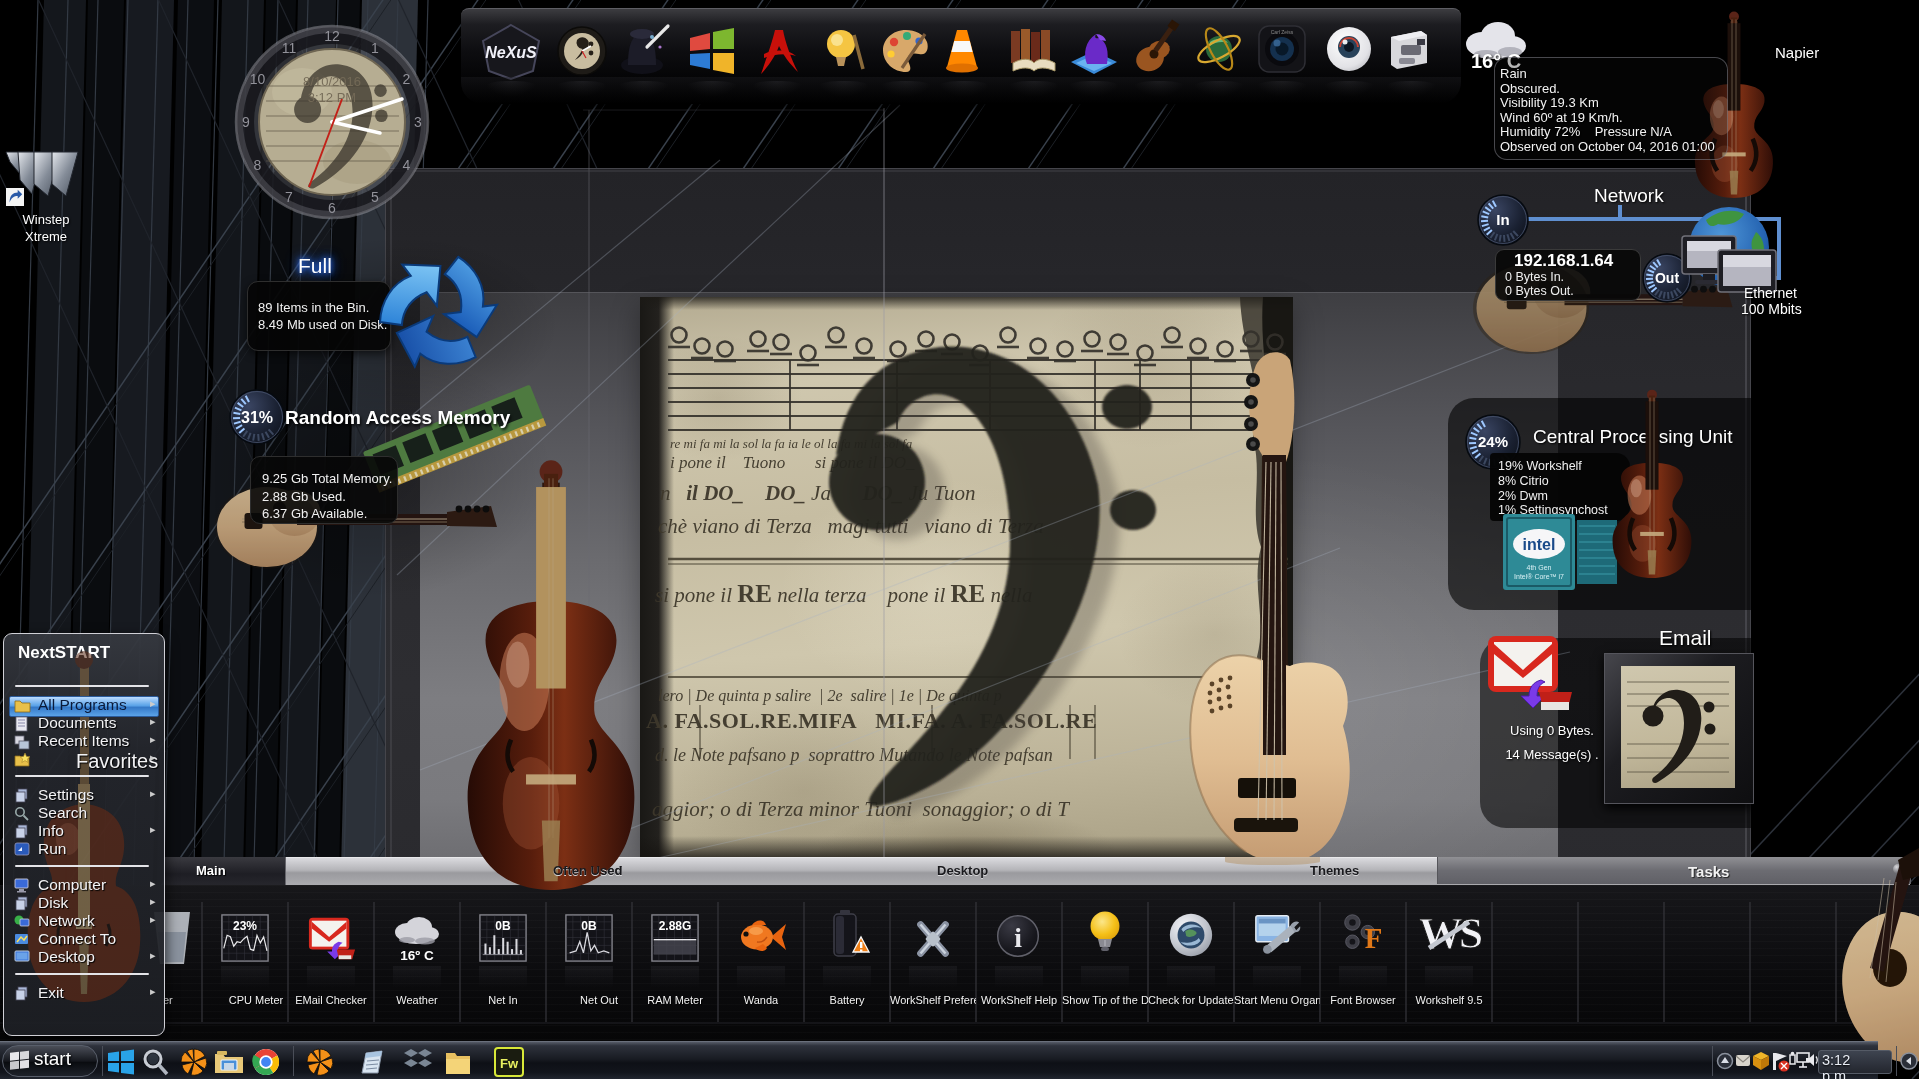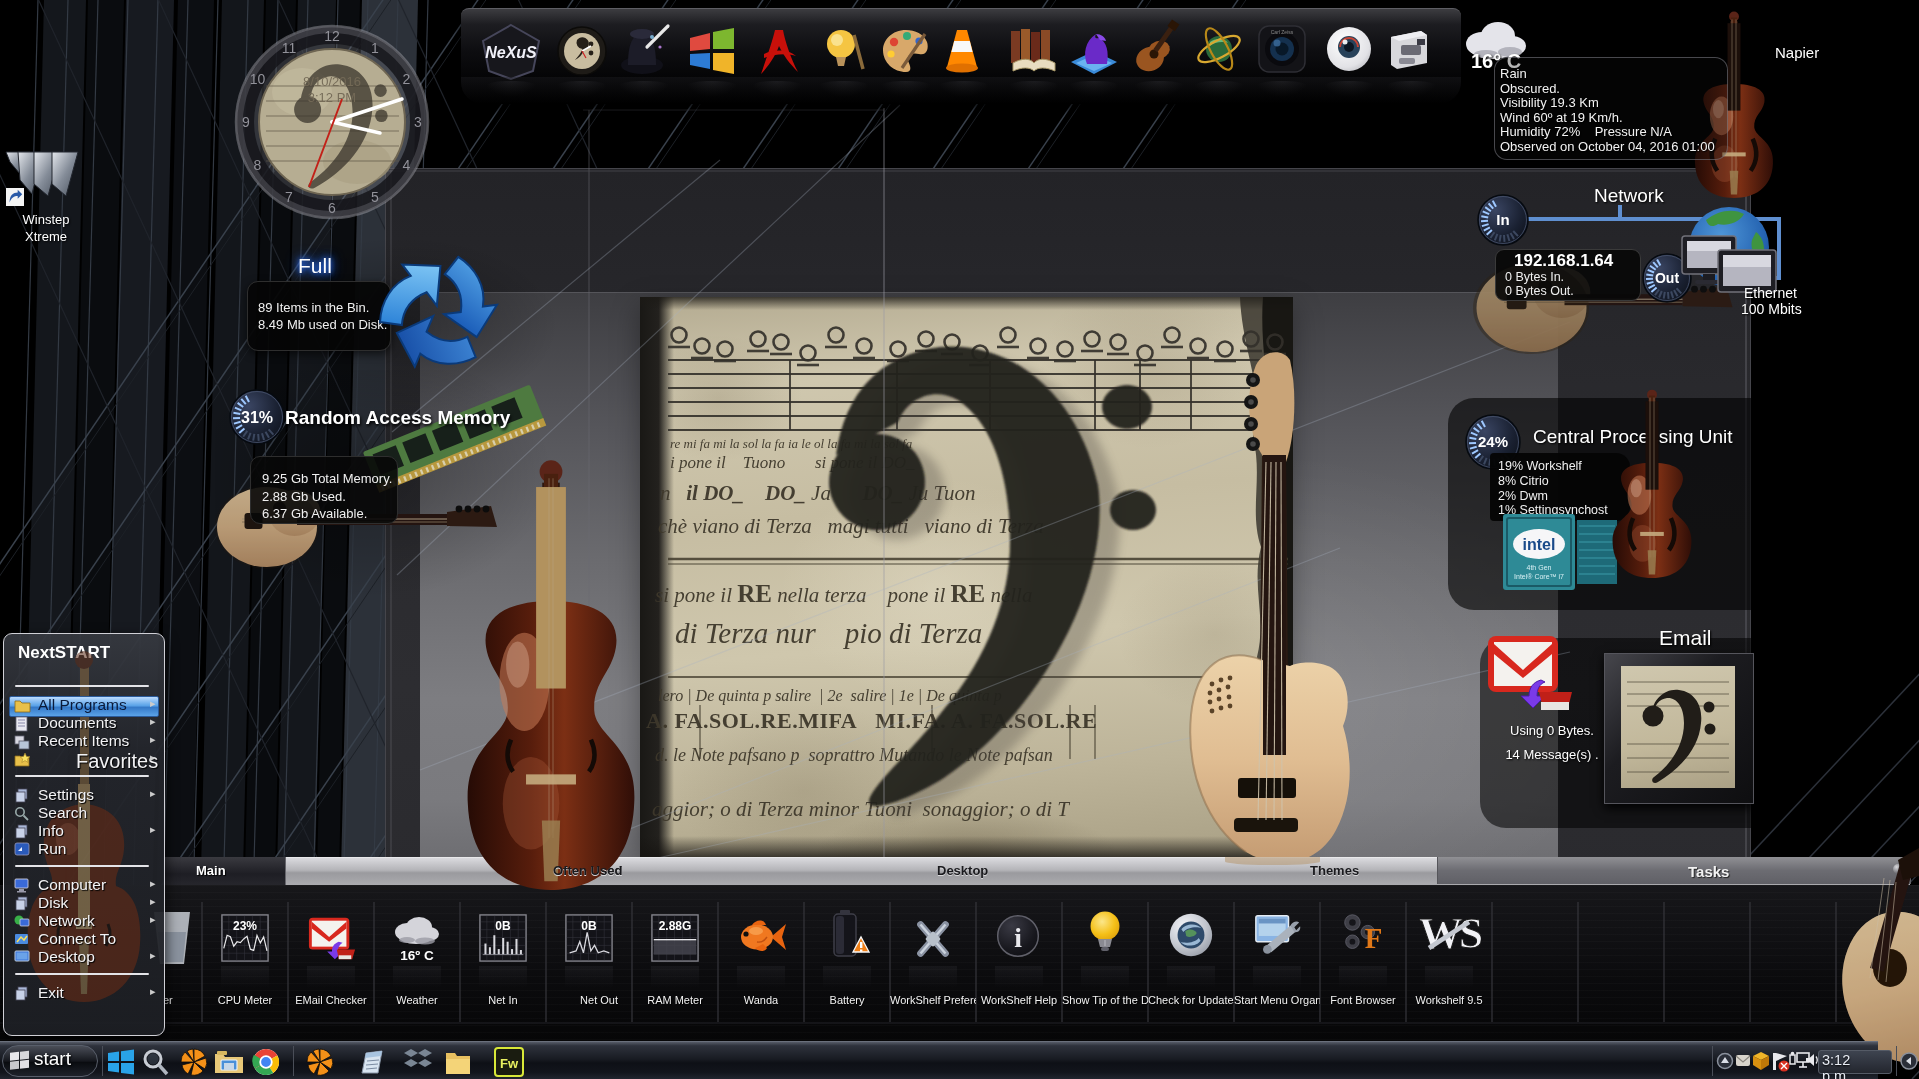--- a/index.html
+++ b/index.html
@@ -169,21 +169,20 @@
       <line x1="292" y1="408" x2="292" y2="462" stroke="#413b2c" stroke-width="2" opacity="0.5"></line>
       <line x1="430" y1="408" x2="430" y2="462" stroke="#413b2c" stroke-width="2" opacity="0.5"></line>
       <line x1="455" y1="408" x2="455" y2="462" stroke="#413b2c" stroke-width="2" opacity="0.5"></line>
     </svg>
 <div class="abs" style="z-index:3;left:640px;top:297px;width:653px;height:561px;overflow:hidden;font-family:'Liberation Serif',serif;font-style:italic;color:#3e382b;">
       <div class="abs" style="left:30px;top:139px;font-size:13px;opacity:0.95;white-space:nowrap;">re mi fa mi la sol la fa ia le ol la fa mi la sol fa</div>
       <div class="abs" style="left:30px;top:156px;font-size:17px;opacity:0.95;white-space:nowrap;">i pone il&nbsp;&nbsp;&nbsp;&nbsp;Tuono&nbsp;&nbsp;&nbsp;&nbsp;&nbsp;&nbsp;&nbsp;si pone il DO_</div>
       <div class="abs" style="left:20px;top:184px;font-size:21px;opacity:0.95;white-space:nowrap;">n&nbsp;&nbsp;&nbsp;<b>il DO_</b>&nbsp;&nbsp;&nbsp;&nbsp;<b>DO_</b> Ja&nbsp;&nbsp;&nbsp;&nbsp;&nbsp;&nbsp;<b>DO_</b> Ju Tuon</div>
       <div class="abs" style="left:18px;top:217px;font-size:21px;opacity:0.95;white-space:nowrap;">chè viano di Terza&nbsp;&nbsp;&nbsp;magi tutti&nbsp;&nbsp;&nbsp;viano di Terza</div>
       <div class="abs" style="left:15px;top:283px;font-size:21px;opacity:0.95;white-space:nowrap;">si pone il <b style="font-size:25px;font-style:normal">RE</b> nella terza&nbsp;&nbsp;&nbsp;&nbsp;pone il <b style="font-size:25px;font-style:normal">RE</b> nella</div>
-      <div class="abs" style="left:35px;top:320px;font-size:29px;opacity:0.95;white-space:nowrap;">di Terza nur&nbsp;&nbsp;&nbsp;&nbsp;pio di Terza</div>
       <div class="abs" style="left:18px;top:390px;font-size:16px;opacity:0.95;white-space:nowrap;">lero | De quinta p salire&nbsp;&nbsp;| 2e&nbsp;&nbsp;salire | 1e | De quinta p</div>
       <div class="abs" style="left:6px;top:411px;font-size:22px;opacity:0.95;white-space:nowrap;"><span style="font-style:normal;font-weight:bold;letter-spacing:0.5px">A. FA.SOL.RE.MIFA&nbsp;&nbsp;&nbsp;MI.FA. A. FA.SOL.RE</span></div>
       <div class="abs" style="left:15px;top:448px;font-size:18px;opacity:0.95;white-space:nowrap;">d. le Note pafsano p&nbsp;&nbsp;soprattro Mutando le Note pafsan</div>
       <div class="abs" style="left:12px;top:500px;font-size:21px;opacity:0.95;white-space:nowrap;">aggior; o di Terza minor Tuoni&nbsp;&nbsp;sonaggior; o di T</div>
     </div>
 <svg class="abs" width="700" height="600" viewBox="0 0 700 600" style="z-index:3;left:640px;top:297px">
       <defs>
         <filter id="blur1" x="-20%" y="-20%" width="140%" height="140%">
           <feGaussianBlur stdDeviation="1.3"></feGaussianBlur>
         </filter>
@@ -551,21 +550,21 @@
         <circle cx="15" cy="13" r="3.4"></circle>
         <circle cx="31" cy="23" r="3"></circle>
         <circle cx="15" cy="33" r="3"></circle>
       </g>
       <text x="37" y="40" font-size="30" font-weight="bold" fill="#e07818" font-family="Liberation Serif" text-anchor="middle">F</text>
     </svg>
     <svg class="abs" width="64" height="62" viewBox="0 0 64 62" style="z-index:6;left:1417px;top:904px">
       <text x="32" y="44" font-size="44" font-weight="bold" fill="#f2f2f6" stroke="#1a1a1a" stroke-width="1" text-anchor="middle" font-family="Liberation Serif" letter-spacing="-4">WS</text>
       <line x1="12" y1="44" x2="52" y2="18" stroke="#c4c8d0" stroke-width="4.5"></line>
     </svg>
-<div class="abs" style="z-index:6;left:202px;top:994px;width:86px;text-align:center;font-size:11px;color:#f2f2f2;text-shadow:1px 1px 1px #000;white-space:nowrap;overflow:hidden;">CPU Meter</div>
+<div class="abs" style="z-index:6;left:202px;top:994px;width:108px;text-align:center;font-size:11px;color:#f2f2f2;text-shadow:1px 1px 1px #000;white-space:nowrap;overflow:hidden;">CPU Meter</div>
     <div class="abs" style="z-index:6;left:288px;top:994px;width:86px;text-align:center;font-size:11px;color:#f2f2f2;text-shadow:1px 1px 1px #000;white-space:nowrap;overflow:hidden;">EMail Checker</div>
     <div class="abs" style="z-index:6;left:374px;top:994px;width:86px;text-align:center;font-size:11px;color:#f2f2f2;text-shadow:1px 1px 1px #000;white-space:nowrap;overflow:hidden;">Weather</div>
     <div class="abs" style="z-index:6;left:460px;top:994px;width:86px;text-align:center;font-size:11px;color:#f2f2f2;text-shadow:1px 1px 1px #000;white-space:nowrap;overflow:hidden;">Net In</div>
     <div class="abs" style="z-index:6;left:546px;top:994px;width:72px;text-align:right;font-size:11px;color:#f2f2f2;text-shadow:1px 1px 1px #000;white-space:nowrap;overflow:hidden;">Net Out</div>
     <div class="abs" style="z-index:6;left:632px;top:994px;width:86px;text-align:center;font-size:11px;color:#f2f2f2;text-shadow:1px 1px 1px #000;white-space:nowrap;overflow:hidden;">RAM Meter</div>
     <div class="abs" style="z-index:6;left:718px;top:994px;width:86px;text-align:center;font-size:11px;color:#f2f2f2;text-shadow:1px 1px 1px #000;white-space:nowrap;overflow:hidden;">Wanda</div>
     <div class="abs" style="z-index:6;left:804px;top:994px;width:86px;text-align:center;font-size:11px;color:#f2f2f2;text-shadow:1px 1px 1px #000;white-space:nowrap;overflow:hidden;">Battery</div>
     <div class="abs" style="z-index:6;left:890px;top:994px;width:86px;text-align:center;font-size:11px;color:#f2f2f2;text-shadow:1px 1px 1px #000;white-space:nowrap;overflow:hidden;">WorkShelf Prefere</div>
     <div class="abs" style="z-index:6;left:976px;top:994px;width:86px;text-align:center;font-size:11px;color:#f2f2f2;text-shadow:1px 1px 1px #000;white-space:nowrap;overflow:hidden;">WorkShelf Help</div>
     <div class="abs" style="z-index:6;left:1062px;top:994px;width:86px;text-align:center;font-size:11px;color:#f2f2f2;text-shadow:1px 1px 1px #000;white-space:nowrap;overflow:hidden;">Show Tip of the D</div>

